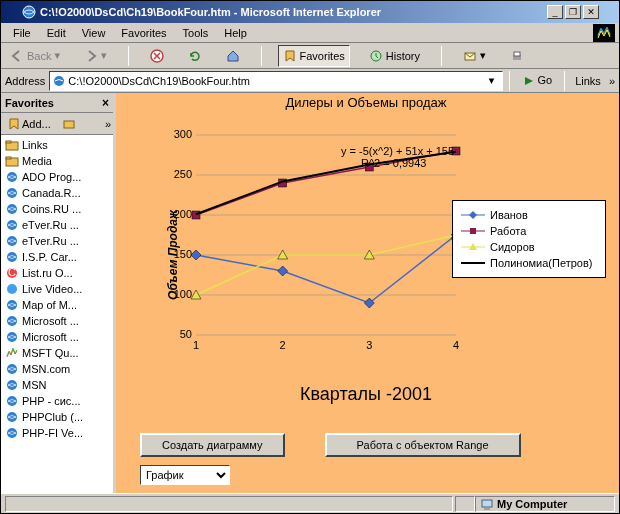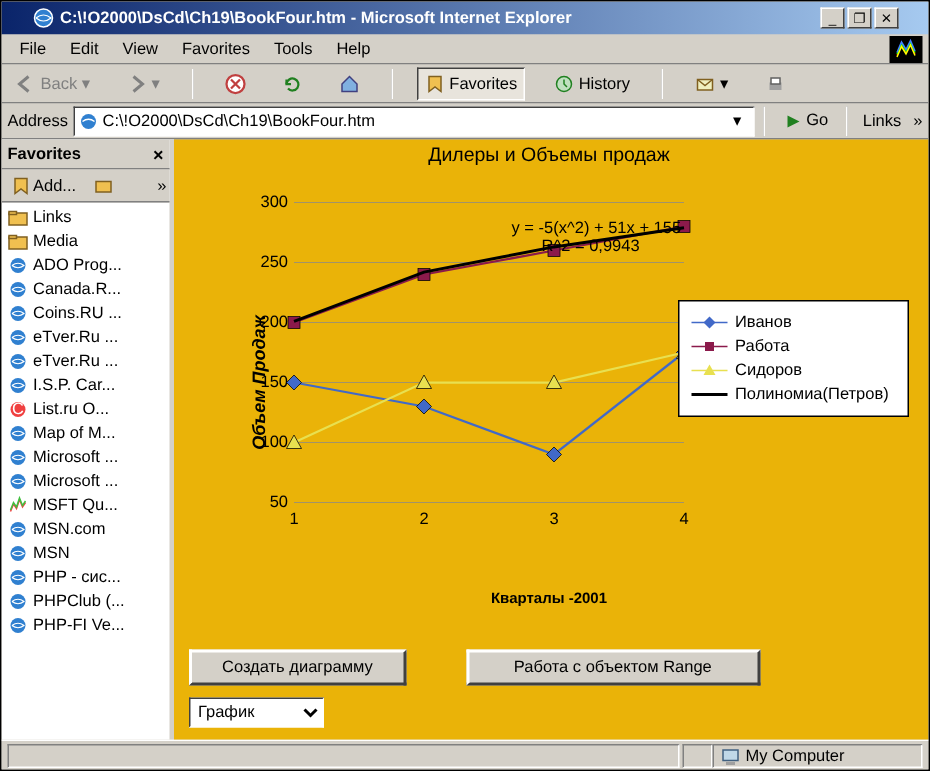--- a/index.html
+++ b/index.html
@@ -25,37 +25,37 @@
 .go-btn { padding: 2px 6px; cursor: pointer; display: flex; align-items: flex-start; gap: 2px; }
 .content-area { display: flex; height: 400px; }
 .fav-panel { width: 115px; background: #fff; border-right: 3px solid #d4d0c8; display: flex; flex-direction: column; }
 .fav-header { height: 20px; background: #d4d0c8; display: flex; align-items: center; padding: 0 4px; font-weight: bold; border-bottom: 1px solid #808080; }
 .fav-header .close { margin-left: auto; cursor: pointer; font-weight: bold; font-size: 12px; }
 .fav-tools { height: 22px; background: #d4d0c8; display: flex; align-items: center; padding: 0 2px; gap: 2px; border-bottom: 1px solid #808080; }
 .fav-tool { padding: 1px 4px; display: flex; align-items: flex-start; gap: 2px; cursor: pointer; border: 1px solid transparent; }
 .fav-list { flex: 1; overflow-y: auto; overflow-x: hidden; padding: 2px; }
 .fav-item { display: flex; align-items: center; gap: 3px; padding: 1px 2px; cursor: pointer; white-space: nowrap; overflow: hidden; text-overflow: ellipsis; }
 .fav-icon { width: 14px; height: 14px; flex-shrink: 0; display: inline-flex; align-items: center; justify-content: center; font-size: 10px; }
-.main-view { flex: 1; background: #eab308; position: relative; overflow: hidden; }
+.main-view { flex: 1; background: #fdba74; position: relative; overflow: hidden; }
 .chart-container { position: absolute; left: 10px; top: 0; width: 480px; height: 320px; }
 .chart-title { text-align: center; font-size: 13px; padding-top: 2px; }
 .chart-body { position: relative; width: 100%; height: 290px; }
 .y-label { position: absolute; left: 2px; top: 50%; transform: translateY(-50%) rotate(-90deg); transform-origin: center; font-weight: bold; font-style: italic; font-size: 12px; white-space: nowrap; }
-.x-label { position: absolute; bottom: -5px; left: 50%; transform: translateX(-50%); font-weight: bold; font-size: 10px; }
+.x-label { position: absolute; bottom: -5px; left: 50%; transform: translateX(-50%); font-weight: normal; font-size: 18px; }
 .plot { position: absolute; left: 60px; top: 20px; width: 275px; height: 220px; }
 .legend { position: absolute; right: 0px; top: 90px; border: 1px solid #000; padding: 6px 8px; background: #fff; width: 154px; }
 .legend-item { display: flex; align-items: center; gap: 5px; padding: 2px 0; font-size: 10px; }
 .legend-marker { width: 24px; height: 10px; position: relative; display: flex; align-items: center; justify-content: center; }
-.controls { position: absolute; left: 10px; top: 340px; width: 480px; }
+.controls { position: absolute; left: 24px; top: 340px; width: 480px; }
 .ctrl-row { display: flex; gap: 40px; margin-bottom: 8px; }
 .ctrl-btn { padding: 4px 20px; background: #d4d0c8; border: 2px solid; border-color: #fff #404040 #404040 #fff; cursor: pointer; font-size: 11px; }
 .ctrl-btn.wide { padding: 4px 30px; }
 .ctrl-select { background: #fff; border: 1px solid; border-color: #404040 #fff #fff #404040; padding: 1px; font-size: 11px; width: 90px; height: 20px; }
 .statusbar { height: 20px; background: #d4d0c8; display: flex; align-items: center; padding: 0 4px; border-top: 1px solid #fff; }
-.status-pane { border: 1px solid; border-color: #808080 #fff #fff #808080; height: 16px; padding: 0 4px; display: flex; align-items: center; gap: 3px; }
+.status-pane { border: 1px solid; border-color: #808080 #fff #fff #808080; height: 16px; padding: 0 4px; display: flex; align-items: center; gap: 3px; font-weight: bold; }
 .status-pane.main { flex: 1; margin-right: 2px; }
 .status-pane.zone { width: 140px; }
 svg { overflow: visible; }
 .fav-list::-webkit-scrollbar { width: 16px; }
 .fav-list::-webkit-scrollbar-track { background: #d4d0c8; }
 .fav-list::-webkit-scrollbar-thumb { background: #d4d0c8; border: 1px solid; border-color: #fff #404040 #404040 #fff; }
 .fav-list::-webkit-scrollbar-button { background: #d4d0c8; border: 1px solid; border-color: #fff #404040 #404040 #fff; height: 16px; }
 </style>
 </head>
 <body>
@@ -272,20 +272,28 @@
           <span>I.S.P. Car...</span>
         </div>
         <div class="fav-item">
           <span class="fav-icon">
             <svg width="14" height="14">
               <circle cx="7" cy="7" r="5" fill="#f04040"></circle>
               <text x="7" y="10" text-anchor="middle" fill="#fff" font-size="8">C</text>
             </svg>
           </span>
           <span>List.ru  O...</span>
+        </div>
+        <div class="fav-item">
+          <span class="fav-icon">
+            <svg width="14" height="14">
+              <circle cx="7" cy="7" r="5" fill="#40a0f0"></circle>
+            </svg>
+          </span>
+          <span>Live Video...</span>
         </div>
         <div class="fav-item">
           <span class="fav-icon">
             <svg width="14" height="14">
               <circle cx="7" cy="7" r="5" fill="#3080d0"></circle>
               <path d="M3 7 Q7 4 11 7 Q7 10 3 7" fill="none" stroke="#fff" stroke-width="0.7"></path>
             </svg>
           </span>
           <span>Map of M...</span>
         </div>

